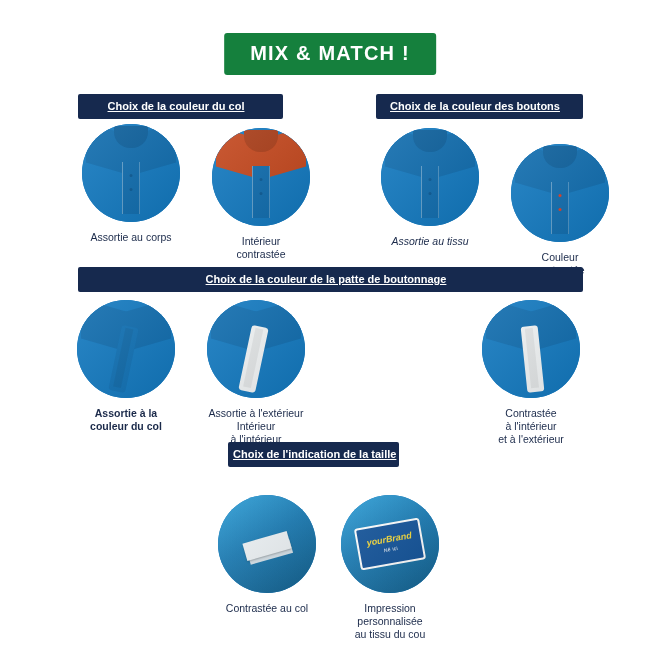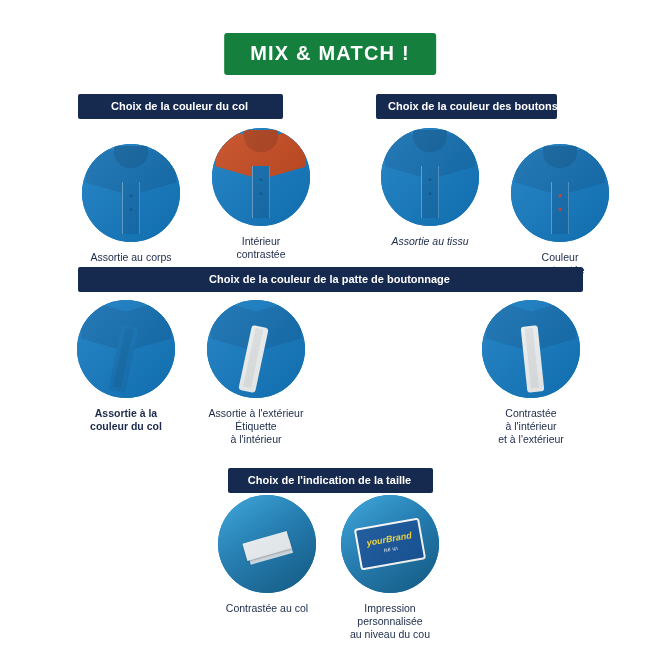--- a/index.html
+++ b/index.html
@@ -38,29 +38,30 @@
   }
 
   
   .sect-header {
     position: absolute;
     background: #16294e;
     color: #ffffff;
     font-size: 11px;
     font-weight: bold;
     text-align: center;
-    padding: 6px 14px 7px 12px;
+    padding: 6px 14px 7px 5px;
     border-radius: 2px;
     box-sizing: border-box;
     white-space: nowrap;
+    text-decoration: underline;
   }
   #hdr-collar { left: 78px; top: 94px; width: 205px; }
-  #hdr-buttons { left: 376px; top: 94px; width: 181px; }
+  #hdr-buttons { left: 376px; top: 94px; width: 207px; }
   #hdr-placket { left: 78px; top: 267px; width: 505px; }
-  #hdr-size { left: 228px; top: 468px; width: 205px; }
+  #hdr-size { left: 228px; top: 442px; width: 171px; }
 
   
   .opt {
     position: absolute;
     width: 150px;
     text-align: center;
   }
   .circle {
     width: 98px;
     height: 98px;
@@ -211,21 +212,21 @@
 </style>
 </head>
 <body>
 
 <div class="page">
 
   <div class="title-bar">MIX &amp; MATCH !</div>
 
   <div class="sect-header" id="hdr-collar">Choix de la couleur du col</div>
 
-  <div class="opt" style="left:56px; top:144px;">
+  <div class="opt" style="left:56px; top:124px;">
     <div class="circle">
       <div class="body-blue"></div>
       <div class="wing-l"></div>
       <div class="wing-r"></div>
       <div class="neck"></div>
       <div class="placket-line"></div>
       <div class="btn-dot btn1"></div>
       <div class="btn-dot btn2"></div>
       <div class="shade"></div>
     </div>
@@ -298,21 +299,21 @@
     <div class="circle">
       <div class="body-blue"></div>
       <div class="wing-l"></div>
       <div class="wing-r"></div>
       <div class="diag">
           <div class="diag-inner"></div>
         </div>
       <div class="shade"></div>
     </div>
     <div class="caption" style="white-space:pre-line;">Assortie à l'extérieur
-Étiquette
+Intérieur
 à l'intérieur</div>
   </div>
 
 
   <div class="opt" style="left:456px; top:300px;">
     <div class="circle">
       <div class="body-blue"></div>
       <div class="wing-l"></div>
       <div class="wing-r"></div>
       <div class="diag" style="left:42px; transform:rotate(-6deg);">
@@ -341,16 +342,16 @@
     <div class="circle">
       <div class="label-img"></div>
       <div class="print-badge">
         <span>yourBrand</span>
         <span class="sub">Né ici</span>
       </div>
       <div class="shade"></div>
     </div>
     <div class="caption" style="white-space:pre-line;">Impression
 personnalisée
-au niveau du cou</div>
+au tissu du cou</div>
   </div>
 
 </div>
 
 </body></html>

